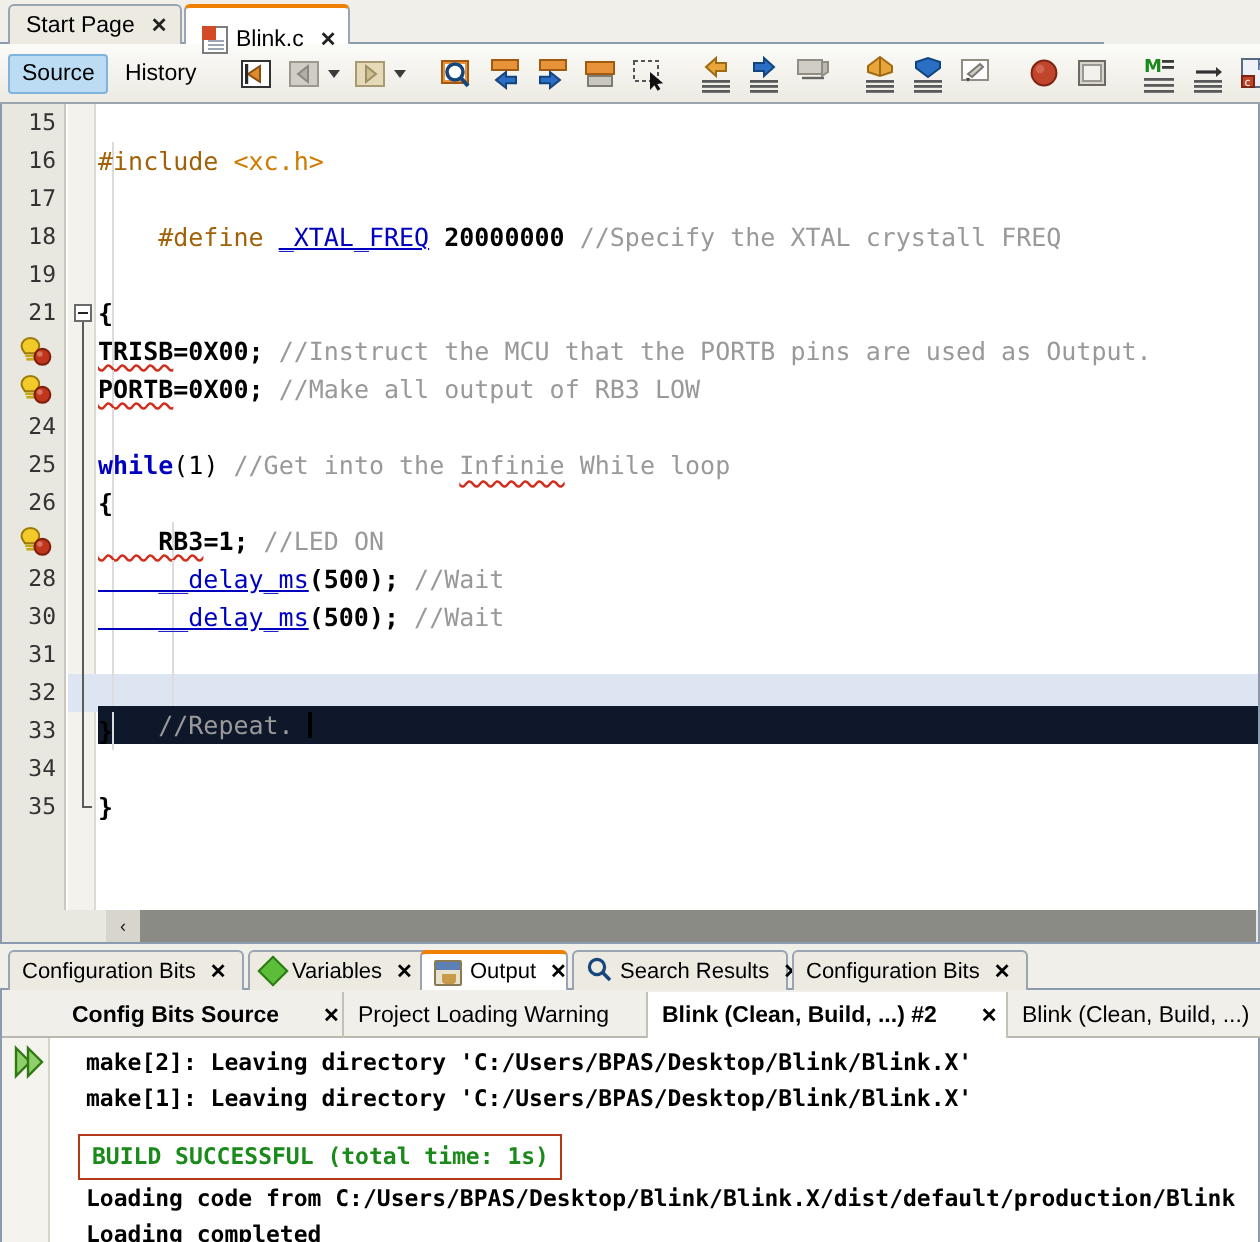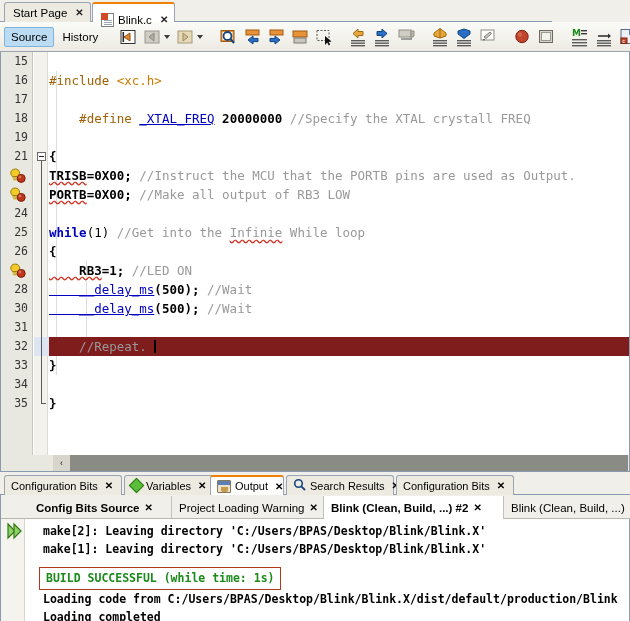--- a/index.html
+++ b/index.html
@@ -91,21 +91,21 @@
   .row .ln {
     position: absolute; left: 0; top: 0; width: 32px; height: 19px;
     line-height: 19px; text-align: right; padding-right: 5px;
     font-family: "DejaVu Sans Mono", monospace; font-size: 11.5px; color: #333;
   }
   .row .code {
     position: absolute; left: 48px; top: 0; right: 0; height: 19px;
     line-height: 19px; white-space: pre;
     font-family: "DejaVu Sans Mono", monospace; font-size: 12.5px; color: #000;
   }
-  .row.hl .code { background: #7f1d1d; }
+  .row.hl .code { background: #0f172a; margin-top: 16px; }
   .row.hl .hlbg {
     position: absolute; left: 33px; top: 0; right: 0; height: 19px; background: #dde4f2;
   }
   
   .k  { color: #0000c0; font-weight: bold; }   
   .pp { color: #a16207; font-weight: normal; }   
   .str{ color: #ce7b00; }                       
   .cm { color: #999999; }                       
   .id { color: #0000c0; text-decoration: underline; }
   .idb{ color: #000; font-weight: bold; }
@@ -197,21 +197,21 @@
     position: absolute; left: 0; top: 495px; width: 630px; height: 126px;
     background: #fff;
     border-left: 1px solid #8a9bb0; border-right: 1px solid #8a9bb0;
   }
   .outtabs {
     position: absolute; left: 0; top: 0; width: 630px; height: 24px;
     background: #f0efe9; border-bottom: 1px solid #b9b8ae;
   }
   .otab {
     position: absolute; top: 1px; height: 23px;
-    display: flex; align-items: center; gap: 5px; padding: 0 7px;
+    display: flex; align-items: center; gap: 22px; padding: 0 7px;
     font-size: 11.5px; white-space: nowrap;
     border-right: 1px solid #c3c2b8;
   }
   .otab.active { background: #ffffff; font-weight: bold; border-right: 1px solid #c3c2b8; }
   .otab .xbtn { font-weight: bold; font-size: 10px; }
   .runicon {
     position: absolute; left: 4px; top: 3px; width: 20px; height: 18px;
   }
   .outstrip {
     position: absolute; left: 0; top: 24px; width: 24px; bottom: 0;
@@ -635,19 +635,19 @@
     <div class="outstrip">
       <span class="runicon"><svg width="20" height="18" viewBox="0 0 20 18">
         <path d="M3 2 L10 9 L3 16 Z" fill="#8fd06a" stroke="#2f7a14" stroke-width="1.2"></path>
         <path d="M9 2 L16 9 L9 16 Z" fill="#8fd06a" stroke="#2f7a14" stroke-width="1.2"></path>
           </svg></span>
     </div>
     <div class="console" id="console">
         <div class="cline">make[2]: Leaving directory 'C:/Users/BPAS/Desktop/Blink/Blink.X'</div>
         <div class="cline">make[1]: Leaving directory 'C:/Users/BPAS/Desktop/Blink/Blink.X'</div>
         <div class="cline blank"></div>
-        <div class="cline buildwrap"><span class="buildbox" style="color: rgb(26, 138, 26); border-color: rgb(176, 58, 26);">BUILD SUCCESSFUL (while time: 1s)</span></div>
+        <div class="cline buildwrap"><span class="buildbox" style="color: rgb(26, 138, 26); border-color: rgb(176, 58, 26);">BUILD SUCCESSFUL (total time: 1s)</span></div>
         <div class="cline">Loading code from C:/Users/BPAS/Desktop/Blink/Blink.X/dist/default/production/Blink</div>
         <div class="cline">Loading completed</div>
       </div>
   </div>
 
 </div>
 
 </body></html>

